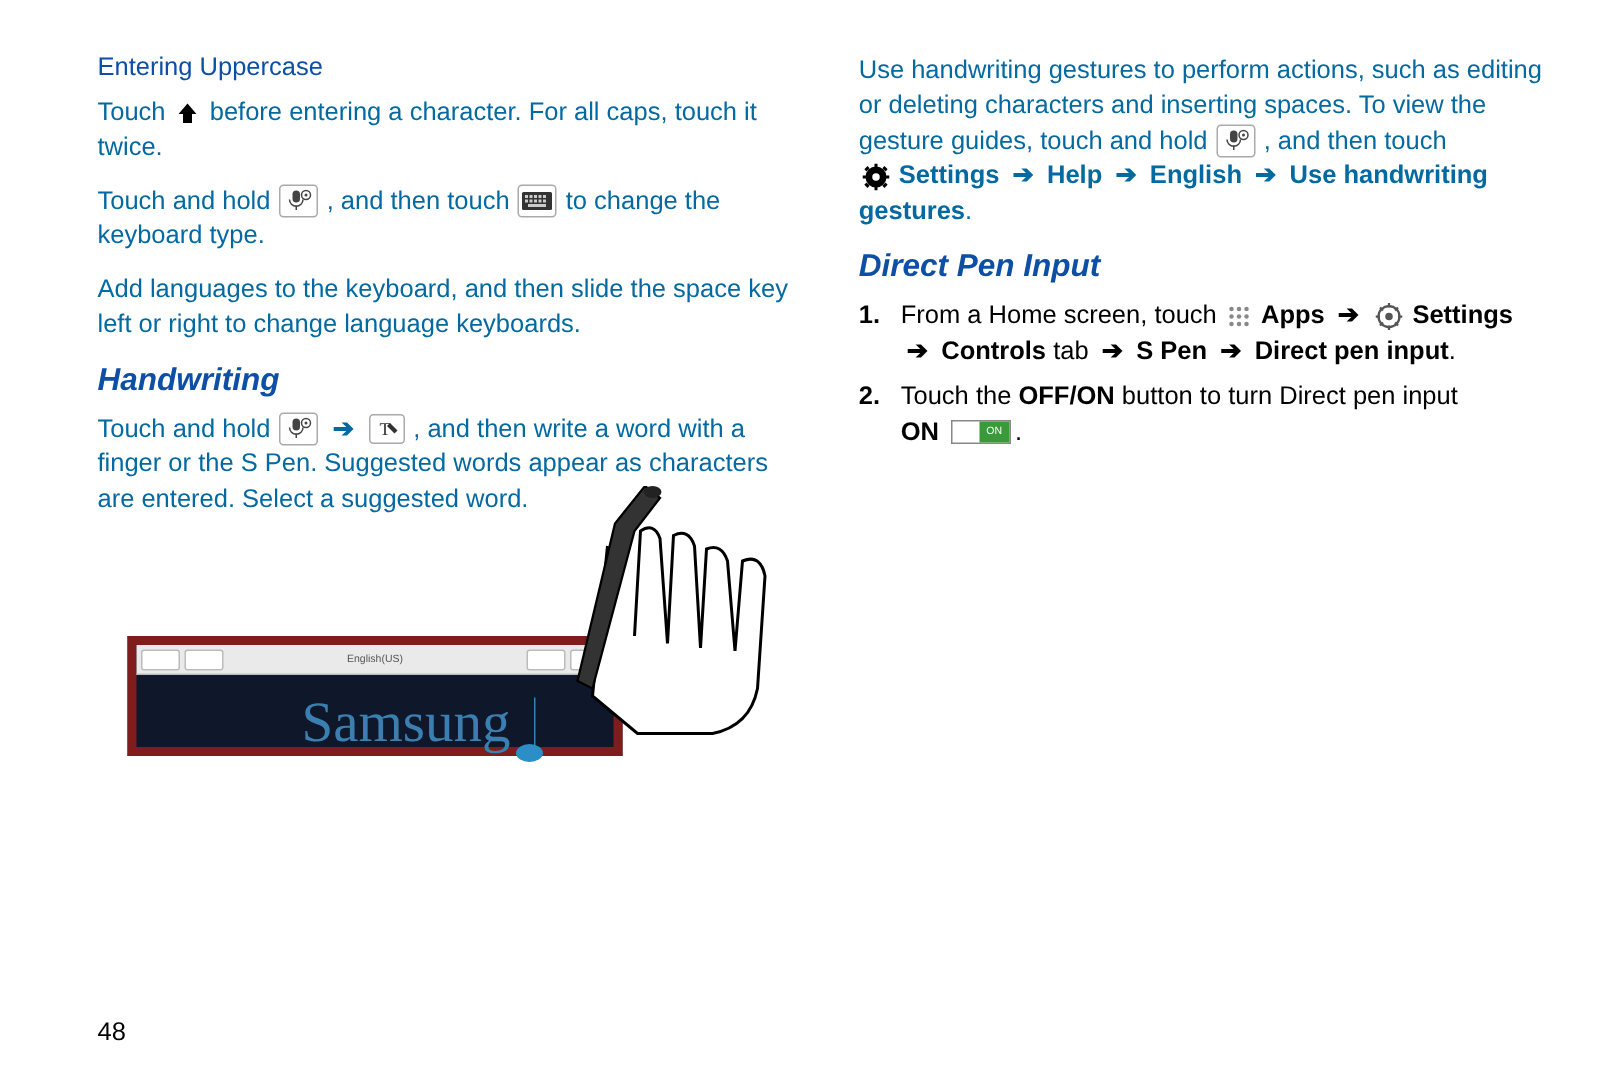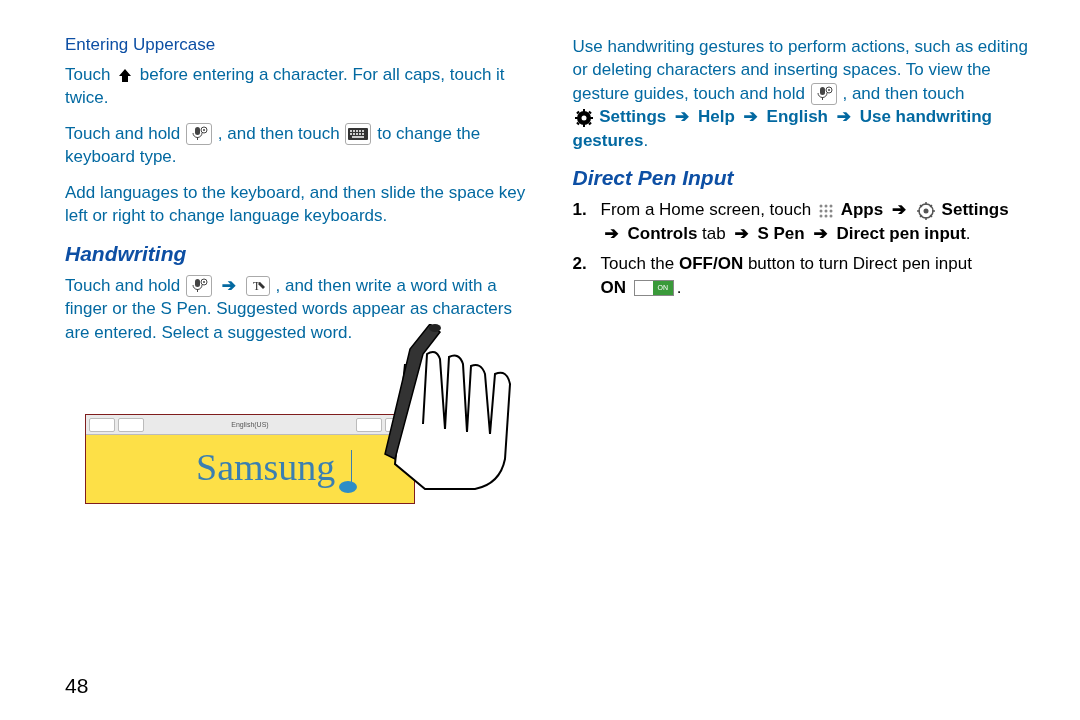--- a/index.html
+++ b/index.html
@@ -124,23 +124,23 @@
     position: relative;
     width: 380px;
     height: 140px;
     margin-left: 20px;
   }
   .hw-panel {
     position: absolute;
     left: 0;
     bottom: 10px;
     width: 330px;
-    height: 90px;
-    border: 1px solid #7f1d1d;
-    background: #fde047;
+    height: 80px;
+    border: 6px solid #7f1d1d;
+    background: #0f172a;
   }
   .hw-toolbar {
     height: 20px;
     background: #eaeaea;
     border-bottom: 1px solid #bbb;
     display: flex;
     align-items: center;
     justify-content: space-between;
     padding: 0 3px;
   }
@@ -184,21 +184,21 @@
     position: absolute;
     right: -80px;
     top: -50px;
     width: 210px;
     height: 180px;
   }
   .page-num {
     position: absolute;
     bottom: 22px;
     left: 65px;
-    font-size: 21px;
+    font-size: 17px;
     color: #000;
   }
 </style>
 </head>
 <body>
 
 <div class="page">
 
   <div class="col">
     <h4 class="h-blue-sm">Entering Uppercase</h4>

